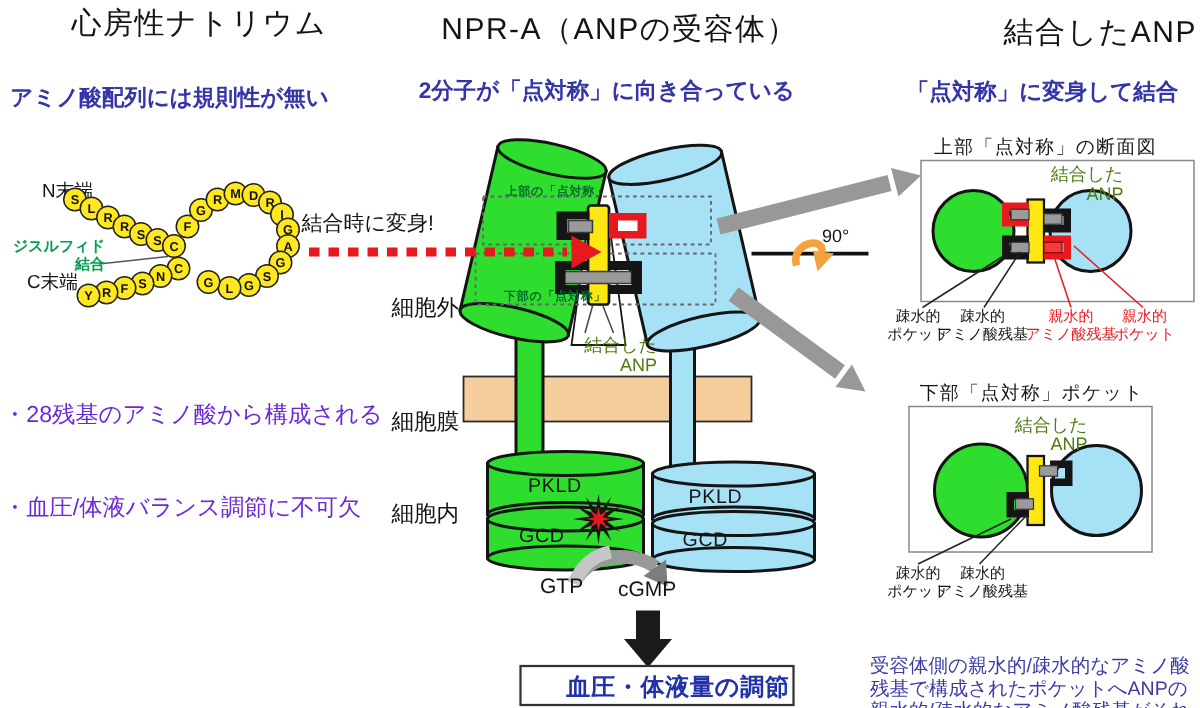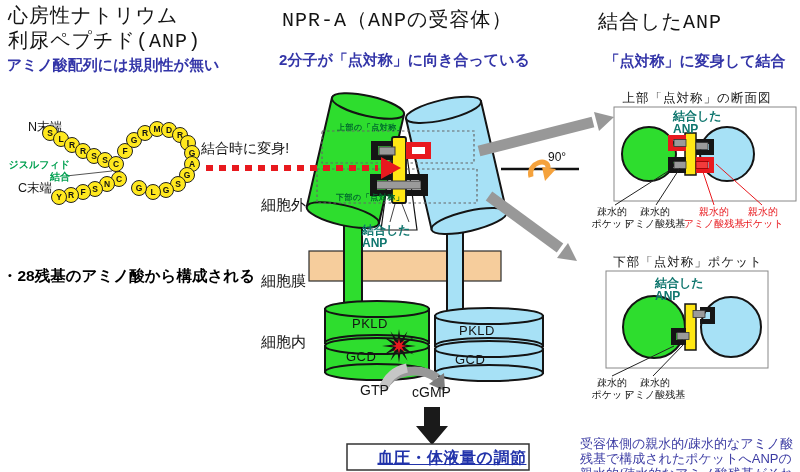--- a/index.html
+++ b/index.html
@@ -1,30 +1,30 @@
 <!DOCTYPE html>
 <html><head>
 <meta charset="utf-8">
 <style>
   html,body{margin:0;padding:0;}
   body{font-family:"Liberation Sans",sans-serif;}
   #stage{position:relative;width:800px;height:472px;background:#fff;overflow:hidden;}
   #stage svg{position:absolute;left:0;top:0;z-index:1;}
   .txt{position:absolute;z-index:2;white-space:nowrap;color:#141414;}
-  .t-main{font-size:20px;line-height:25px;letter-spacing:1px;text-align:left;font-weight:500;font-family:Liberation Mono, monospace;}
+  .t-main{font-size:20px;line-height:25px;letter-spacing:1px;text-align:right;font-weight:500;}
   .t-sub{font-size:15px;font-weight:bold;color:#3335A8;text-align:center;}
-  .bullet{font-size:15.5px;color:#000000;font-weight:bold;}
+  .bullet{font-size:15.5px;color:#6d28d9;}
   .mem-label{font-size:15px;}
   .drum-label{font-size:13px;letter-spacing:.5px;}
   .small-chem{font-size:14px;}
   .outcome{font-size:16px;font-weight:bold;color:#2233AA;text-align:center;letter-spacing:.5px;}
   .panel-title{font-size:12.5px;text-align:center;letter-spacing:1px;}
   .mini-label{font-size:10px;line-height:11.5px;text-align:center;}
   .mini-red{color:#E8191E;}
-  .bound-anp{font-size:12px;line-height:12.5px;font-weight:bold;color:#0f766e;text-align:left;}
+  .bound-anp{font-size:12px;line-height:12.5px;font-weight:normal;color:#4d7c0f;text-align:right;}
   .box-label{font-size:8px;font-weight:bold;color:#006B2D;letter-spacing:.5px;}
   .terminus{font-size:12.5px;}
   .disulfide{font-size:10px;font-weight:bold;color:#00A050;text-align:right;line-height:12px;}
   .transform-note{font-size:14px;}
   .rot-label{font-size:12px;}
   .caption{font-size:13px;line-height:14.8px;font-weight:500;color:#3B3BA3;white-space:normal;}
   .residue{position:absolute;width:14px;height:14px;border-radius:50%;background:#FFE81E;
            border:1.5px solid #222;font-size:8.5px;font-weight:bold;color:#111;
            display:flex;align-items:center;justify-content:center;z-index:2;}
 </style>
@@ -152,21 +152,20 @@
     <line x1="612" y1="376" x2="674" y2="346" stroke="#222" stroke-width="1"></line>
     <line x1="653" y1="376" x2="684" y2="344" stroke="#222" stroke-width="1"></line>
   </g>
 
   <line x1="116" y1="168" x2="119" y2="175" stroke="#E8191E" stroke-width="3.5"></line>
   <line x1="66" y1="176" x2="112" y2="171" stroke="#555" stroke-width="1"></line>
 </svg>
 
 <div class="txt t-main" style="left:8px;top:4px;width:210px;">
   <div>心房性ナトリウム</div>
-  <div>利尿ペプチド(ANP)</div>
 </div>
 <div class="txt t-sub" style="left:0px;top:56px;width:226px;">アミノ酸配列には規則性が無い</div>
 <div class="txt terminus" style="left:28px;top:119px;">N末端</div>
 <div class="txt terminus" style="left:18px;top:180px;">C末端</div>
 <div class="txt disulfide" style="left:8px;top:159px;width:62px;">
   <div>ジスルフィド</div>
   <div>結合</div>
 </div>
 <div id="peptide-layer">
       <div class="residue" style="left: 42px; top: 125px;">S</div>
@@ -191,41 +190,42 @@
       <div class="residue" style="left: 145px; top: 184px;">L</div>
       <div class="residue" style="left: 131px; top: 180px;">G</div>
       <div class="residue" style="left: 111px; top: 171px;">C</div>
       <div class="residue" style="left: 99px; top: 176px;">N</div>
       <div class="residue" style="left: 87px; top: 181px;">S</div>
       <div class="residue" style="left: 75px; top: 184px;">F</div>
       <div class="residue" style="left: 63px; top: 187px;">R</div>
       <div class="residue" style="left: 51px; top: 189px;">Y</div>
     </div>
 <div class="txt bullet" style="left:2px;top:266px;">・28残基のアミノ酸から構成される</div>
+<div class="txt bullet" style="left:2px;top:328px;">・血圧/体液バランス調節に不可欠</div>
 
 <div class="txt t-main" style="left:282px;top:8px;width:250px;">NPR-A（ANPの受容体）</div>
 <div class="txt t-sub" style="left:277px;top:51px;width:255px;">2分子が「点対称」に向き合っている</div>
 <div class="txt transform-note" style="left:201px;top:140px;">結合時に変身!</div>
 <div class="txt box-label" style="left:337px;top:122px;">上部の「点対称」</div>
 <div class="txt box-label" style="left:336px;top:192px;">下部の「点対称」</div>
 <div class="txt bound-anp" style="left:362px;top:224px;width:76px;">
   <div>結合した</div>
   <div>ANP</div>
 </div>
 <div class="txt mem-label" style="left:261px;top:196px;">細胞外</div>
 <div class="txt mem-label" style="left:261px;top:272px;">細胞膜</div>
 <div class="txt mem-label" style="left:261px;top:333px;">細胞内</div>
 <div class="txt drum-label" style="left:352px;top:316px;">PKLD</div>
 <div class="txt drum-label" style="left:346px;top:349px;">GCD</div>
 <div class="txt drum-label" style="left:459px;top:323px;">PKLD</div>
 <div class="txt drum-label" style="left:455px;top:352px;">GCD</div>
 <div class="txt small-chem" style="left:360px;top:382px;text-align:right;">GTP</div>
 <div class="txt small-chem" style="left:412px;top:384px;">cGMP</div>
 <div class="txt rot-label" style="left:548px;top:150px;">90°</div>
-<div class="txt outcome" style="left:347px;top:448px;width:210px;text-decoration:underline;">血圧・体液量の調節</div>
+<div class="txt outcome" style="left:347px;top:448px;width:210px;">血圧・体液量の調節</div>
 
 <div class="txt t-main" style="left:598px;top:10px;width:200px;">結合したANP</div>
 <div class="txt t-sub" style="left:592px;top:52px;width:206px;">「点対称」に変身して結合</div>
 <div class="txt panel-title" style="left:612px;top:90px;width:170px;">上部「点対称」の断面図</div>
 <div class="txt bound-anp" style="left:673px;top:110px;width:76px;">
   <div>結合した</div>
   <div>ANP</div>
 </div>
 <div class="txt mini-label" style="left:582px;top:206px;width:60px;">
   <div>疎水的</div>

